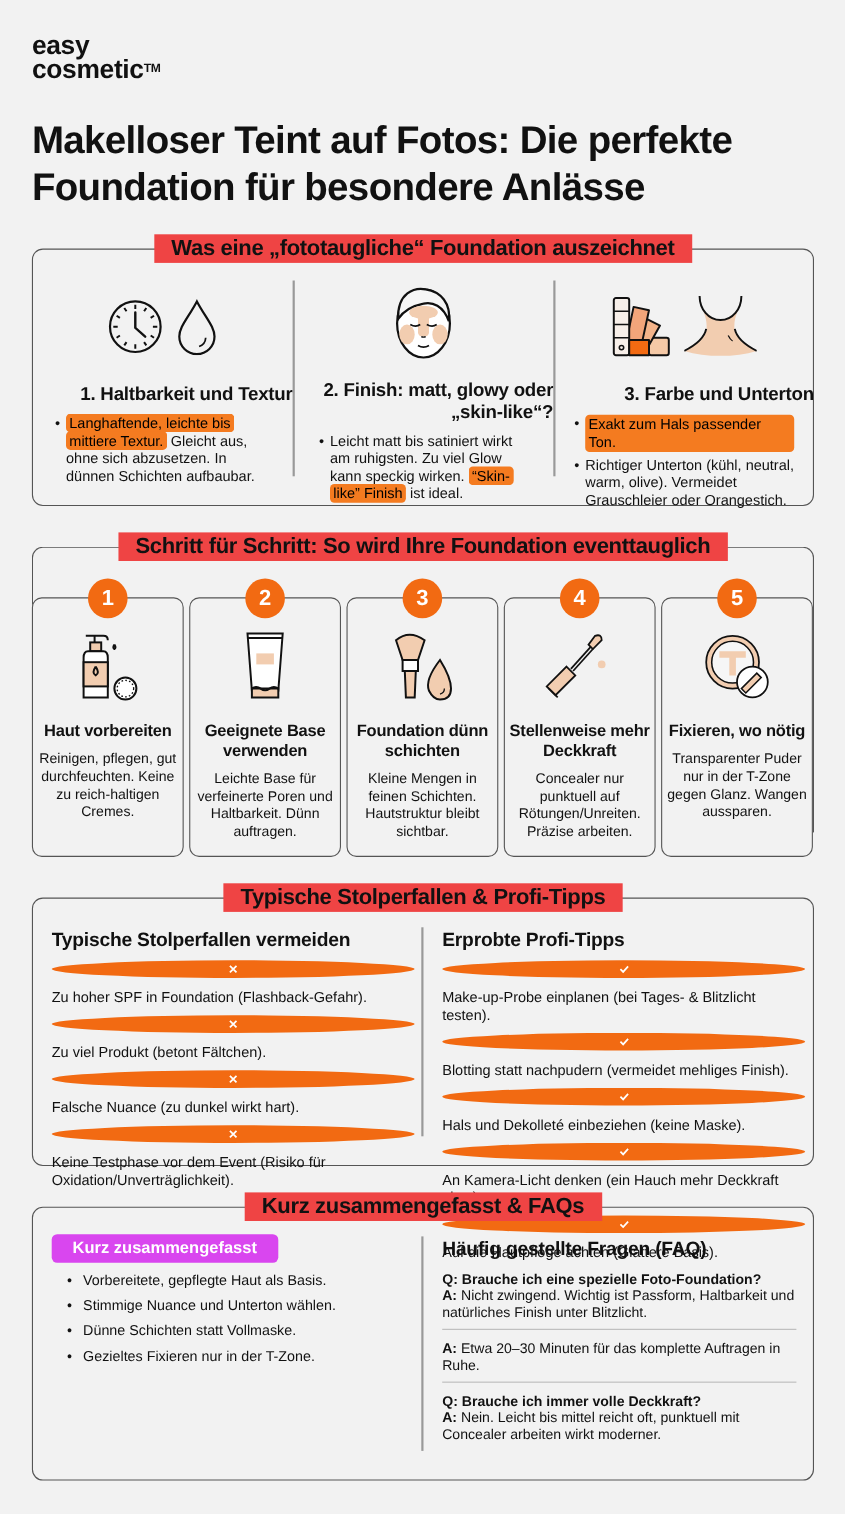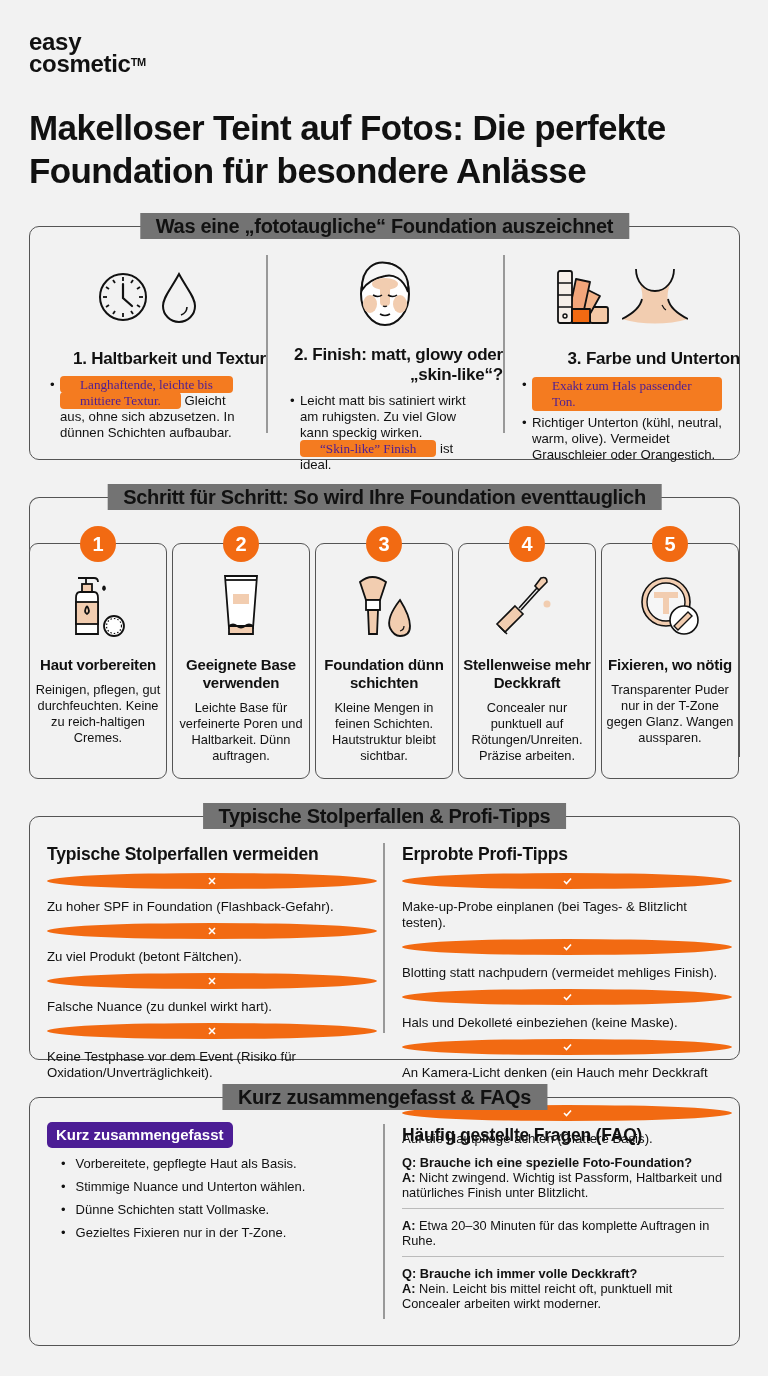--- a/index.html
+++ b/index.html
@@ -3,51 +3,51 @@
 <meta charset="utf-8">
 <style>
   * { box-sizing: border-box; margin: 0; padding: 0; }
   html, body { width: 768px; height: 1376px; background: #f2f2f2; overflow: hidden; }
   body { font-family: "Liberation Sans", "DejaVu Sans", sans-serif; color: #111; position: relative; }
   .logo { position: absolute; left: 29px; top: 31px; font-weight: 700; font-size: 24px; line-height: 22px; letter-spacing: -0.3px; }
   .logo sup { font-size: 11px; vertical-align: top; position: relative; top: -2px; }
   .title { position: absolute; left: 29px; top: 106px; width: 720px; font-weight: 700; font-size: 35px; line-height: 43px; letter-spacing: -0.6px; }
 
   .section { position: absolute; left: 29px; width: 711px; border: 1.5px solid #555; border-radius: 10px; }
-  .section-title { position: absolute; top: -14px; left: 50%; transform: translateX(-50%); background: #737373; padding: 0 16px; white-space: nowrap; font-weight: 700; font-size: 20px; line-height: 26px; letter-spacing: -0.3px; }
+  .section-title { position: absolute; top: -14px; left: 50%; transform: translateX(-50%); background: #ef4444; padding: 0 16px; white-space: nowrap; font-weight: 700; font-size: 20px; line-height: 26px; letter-spacing: -0.3px; }
 
   
   #s1 { top: 226px; height: 234px; }
   .col3 { position: absolute; top: 0; height: 100%; text-align: center; }
   .vdiv { position: absolute; top: 28px; bottom: 26px; width: 1.5px; background: #999; }
   .icons { height: 80px; display: flex; justify-content: center; align-items: center; gap: 10px; margin-top: 30px; }
   .c-head { font-weight: 700; font-size: 17px; line-height: 20px; margin-top: 12px; letter-spacing: -0.2px; text-align: right; }
   .c-body { text-align: left; font-size: 13.2px; line-height: 16px; margin: 8px auto 0; }
-  .hl { background: #f47b20; border-radius: 4px; padding: 1px 20px; color: #4c1d95; box-decoration-break: clone; font-family: Liberation Serif, serif; -webkit-box-decoration-break: clone; }
+  .hl { background: #f47b20; border-radius: 4px; padding: 1px 3px; color: #000000; box-decoration-break: clone; -webkit-box-decoration-break: clone; }
   .bul { display: flex; gap: 4px; margin-bottom: 4px; }
   .bul .dot { flex: 0 0 6px; }
 
   
   #s2 { top: 497px; height: 260px; border-bottom: none; border-radius: 10px 10px 0 0; }
   .step { position: absolute; top: 543px; width: 138px; height: 236px; border: 1.5px solid #555; border-radius: 9px; background: #f2f2f2; text-align: center; }
   .step-num { position: absolute; top: -18px; left: 50%; transform: translateX(-50%); width: 36px; height: 36px; border-radius: 50%; background: #f26a12; color: #fff; font-weight: 700; font-size: 20px; line-height: 36px; }
   .step-icon { height: 72px; margin-top: 26px; display: flex; justify-content: center; align-items: center; }
   .step-head { font-weight: 700; font-size: 15px; line-height: 18px; margin-top: 14px; letter-spacing: -0.2px; }
   .step-body { font-size: 12.8px; line-height: 16px; margin-top: 8px; padding: 0 4px; }
 
   
   #s3 { top: 816px; height: 244px; }
   .half { position: absolute; top: 0; height: 100%; }
   .h-head { font-weight: 700; font-size: 17.5px; line-height: 22px; letter-spacing: -0.2px; }
   .li { display: flex; gap: 10px; font-size: 13.2px; line-height: 16px; margin-top: 8px; flex-direction: column; }
   .li .ic { flex: 0 0 16px; height: 16px; border-radius: 50%; background: #f26a12; color: #fff; display: flex; align-items: center; justify-content: center; margin-top: 0px; }
 
   
   #s4 { top: 1097px; height: 249px; }
-  .badge { display: inline-block; background: #4c1d95; color: #fff; font-weight: 700; font-size: 15px; line-height: 26px; padding: 0 9px; border-radius: 5px; }
+  .badge { display: inline-block; background: #d946ef; color: #fff; font-weight: 700; font-size: 15px; line-height: 26px; padding: 0 19px; border-radius: 5px; }
   .sum-li { display: flex; gap: 10px; font-size: 13px; line-height: 16px; margin-top: 7px; padding-left: 14px; }
   .faq { font-size: 12.8px; line-height: 15px; padding-bottom: 8px; border-bottom: 1.5px solid #bbb; margin-top: 9px; }
   .faq:last-child { border-bottom: none; }
   .faq .q { font-weight: 700; }
   .faq .a-lbl { font-weight: 700; }
 </style>
 </head>
 <body>
 
 <div class="logo">

